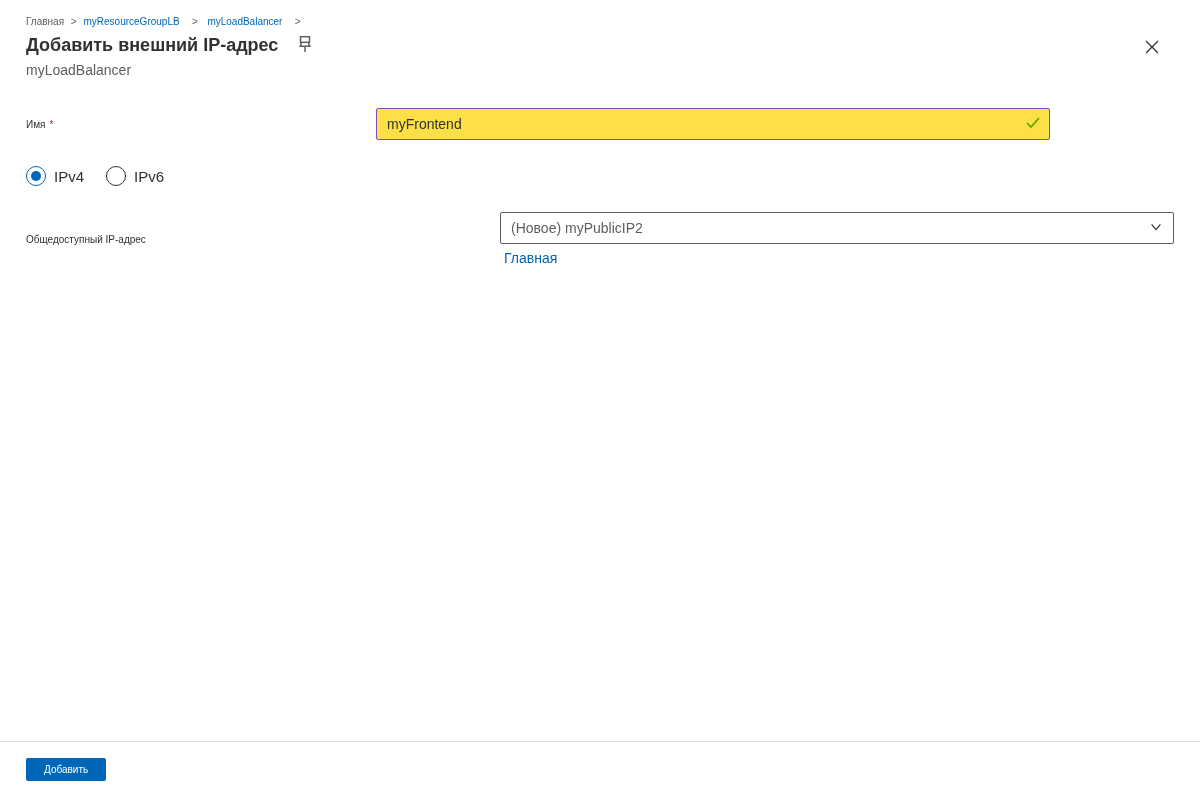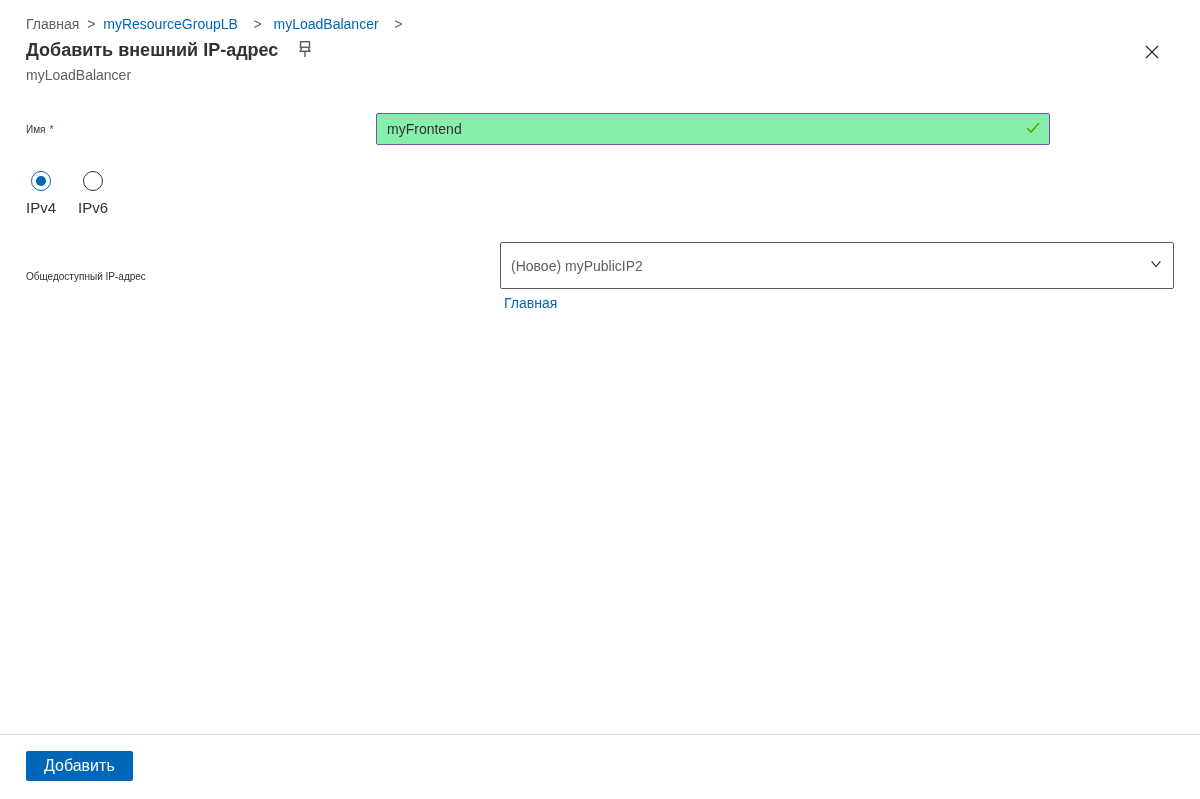--- a/index.html
+++ b/index.html
@@ -7,21 +7,21 @@
     font-family: "Segoe UI", "Segoe UI Web", Arial, sans-serif;
     font-size: 14px;
     color: #323130;
     background: #ffffff;
     width: 1200px;
     height: 799px;
     position: relative;
   }
   .breadcrumb {
     padding: 16px 26px 8px 26px;
-    font-size: 14px;
+    font-size: 10px;
     color: #605e5c;
   }
   .breadcrumb a {
     text-decoration: none;
   }
   .breadcrumb .home { color: #605e5c; }
   .breadcrumb .link { color: #0066b8; }
   .breadcrumb .sep { color: #605e5c; margin: 0 4px; }
 
   .header {
@@ -73,21 +73,21 @@
   }
   .required { color: #a4262c; margin-left: 4px; }
 
   .text-input-wrap {
     position: relative;
     display: flex;
     align-items: center;
     border: 1px solid #8a2be2;
     border-color: #7b61c9;
     border-radius: 2px;
-    background: #86efac;
+    background: #fde047;
     height: 32px;
   }
   .text-input-wrap.valid { border-color: #7b4fb5; }
   .text-input {
     border: none;
     outline: none;
     flex: 1;
     padding: 6px 10px;
     font-size: 14px;
     color: #323130;
@@ -103,21 +103,20 @@
     gap: 22px;
     align-items: center;
   }
   .radio {
     display: flex;
     align-items: center;
     gap: 8px;
     cursor: pointer;
     font-size: 15px;
     color: #323130;
-    flex-direction: column;
   }
   .radio .circle {
     width: 20px; height: 20px;
     border: 1px solid #323130;
     border-radius: 50%;
     display: flex;
     align-items: center;
     justify-content: center;
     flex-shrink: 0;
   }
@@ -126,21 +125,21 @@
   }
   .radio.selected .dot {
     width: 10px; height: 10px;
     background: #0066b8;
     border-radius: 50%;
   }
 
   .select-wrap {
     border: 1px solid #605e5c;
     border-radius: 2px;
-    height: 47px;
+    height: 32px;
     display: flex;
     align-items: center;
     padding: 0 10px;
     justify-content: space-between;
     cursor: pointer;
     color: #605e5c;
     font-size: 14px;
   }
   .link-create {
     color: #0066b8;
@@ -157,21 +156,21 @@
     left: 0;
     right: 0;
     border-top: 1px solid #e1dfdd;
     padding: 16px 26px 0 26px;
   }
   .btn-primary {
     background: #0066b8;
     color: #fff;
     border: none;
     padding: 6px 18px;
-    font-size: 16px;
+    font-size: 10px;
     cursor: pointer;
     border-radius: 2px;
   }
 </style>
 </head>
 <body>
 
 <div class="breadcrumb">
   <a href="#" class="home">Главная</a>
   <span class="sep">&gt;</span>

